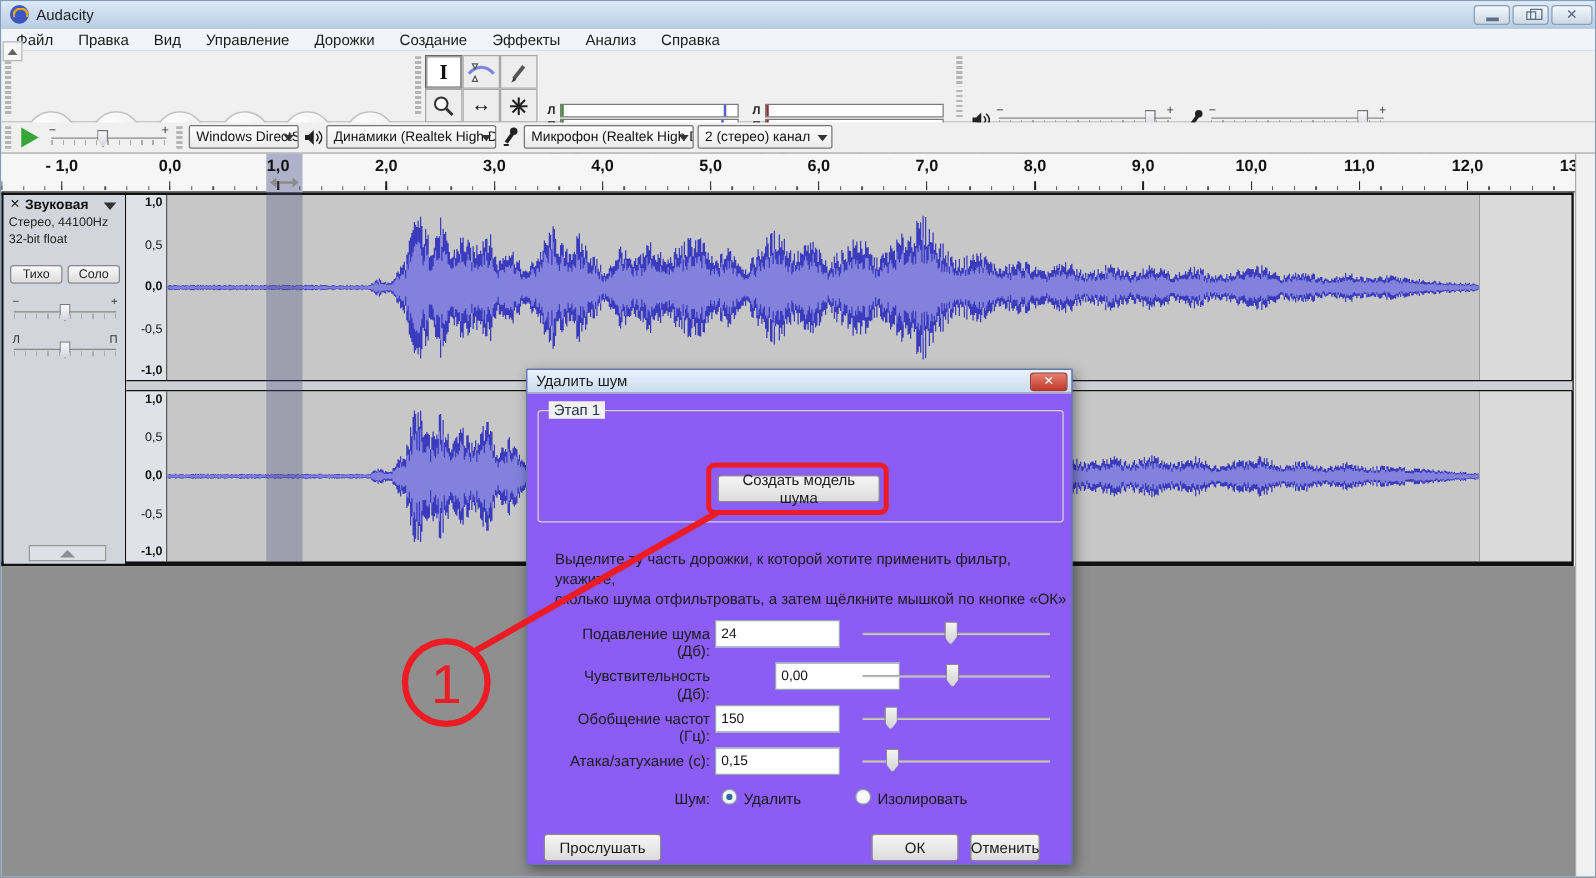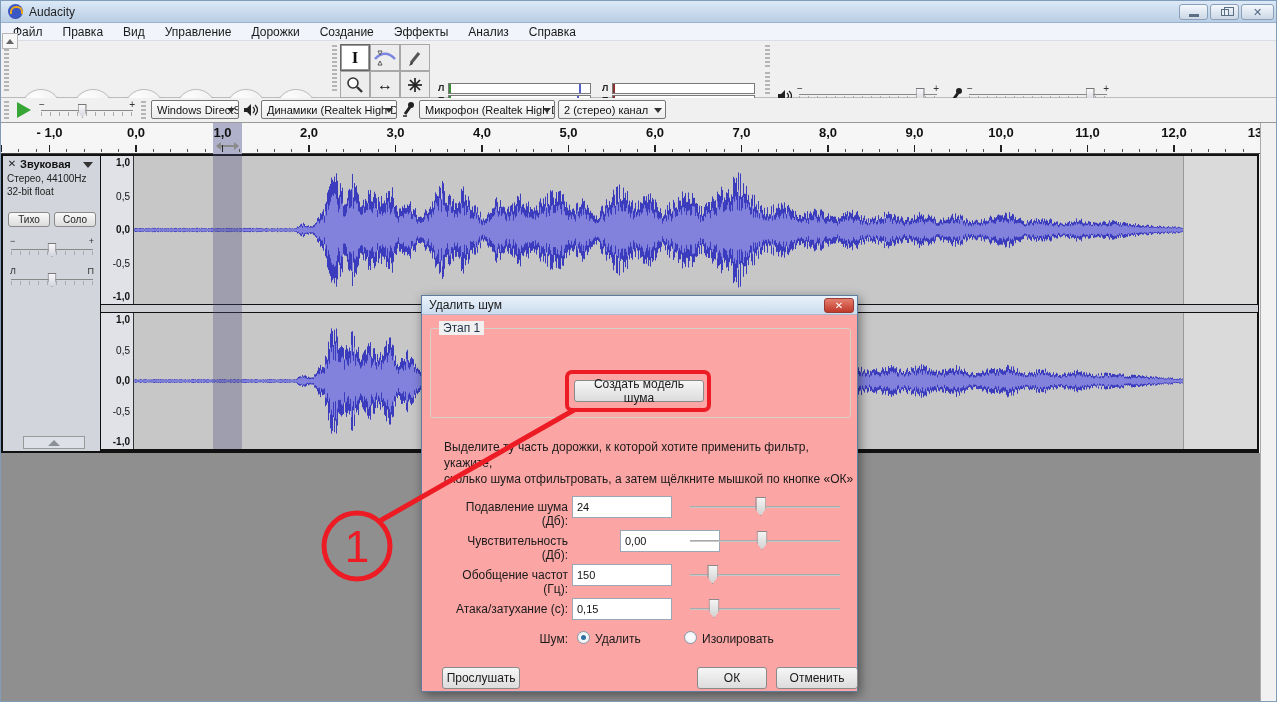--- a/index.html
+++ b/index.html
@@ -102,21 +102,21 @@
   svg.wave{position:absolute;left:133px;z-index:2;}
   #divider{position:absolute;left:100px;width:1157px;top:150px;height:9px;background:#cfd0d4;border-top:1px solid #111;border-bottom:1px solid #111;}
 
   
   #workspace{left:0;top:452px;width:1259px;height:250px;background:#8f8f8f;}
   #vscroll{left:1259px;top:122px;width:18px;height:580px;background:#f1f1f1;border-left:1px solid #aaa;}
   #vscroll-up{position:absolute;left:1px;top:32px;width:16px;height:16px;border:1px solid #b5b5b5;background:#f7f7f7;display:flex;align-items:center;justify-content:center;}
   #vscroll-up .tri-up{border-bottom-color:#666;border-left-width:4px;border-right-width:4px;border-bottom-width:5px;}
 
   
-  #dialog{left:420px;top:294px;width:437px;height:397px;background:#fca5a5;border:1px solid #5c7d9e;box-shadow:2px 3px 10px rgba(0,0,0,.45);z-index:40;}
+  #dialog{left:420px;top:294px;width:437px;height:397px;background:#8b5cf6;border:1px solid #5c7d9e;box-shadow:2px 3px 10px rgba(0,0,0,.45);z-index:40;}
   #dlg-title{position:absolute;left:0;top:0;right:0;height:19px;background:linear-gradient(#e9f2fb,#cbdcee);border-bottom:1px solid #aab9c9;display:flex;align-items:center;padding-left:7px;font-size:12px;color:#1a1a1a;}
   #dlg-close{position:absolute;right:3px;top:2px;width:30px;height:15px;border:1px solid #9a3a34;border-radius:3px;background:linear-gradient(#e57f6e,#c0392b);color:#fff;font-size:10px;font-weight:bold;display:flex;align-items:center;justify-content:center;}
   .groupbox{position:absolute;left:8px;width:421px;border:1px solid #d3d3c8;border-radius:3px;}
   .legend{position:absolute;left:8px;top:-8px;background:#f0f0f0;padding:0 4px;font-size:12px;color:#23344a;}
   .dlg-text{position:absolute;font-size:12px;line-height:16px;color:#1a1a1a;white-space:pre-line;}
   .win-btn{position:absolute;height:22px;border:1px solid #8a8a8a;border-radius:3px;background:linear-gradient(#f6f6f6,#dcdcdc);font-size:12px;color:#1a1a1a;display:flex;align-items:center;justify-content:center;}
   .dlg-label{position:absolute;width:128px;text-align:right;font-size:12px;color:#1a1a1a;}
   .dlg-input{position:absolute;width:100px;height:22px;border:1px solid #9aa8b5;background:#fff;font-size:11px;color:#111;padding:0 4px;}
   .dlg-slider{position:absolute;width:150px;height:22px;}
   .dlg-slider .line{position:absolute;left:0;right:0;top:10px;height:2px;background:linear-gradient(#9a9a9a,#d8d8d8);}
@@ -588,23 +588,23 @@
         <div class="line"></div>
         <div class="thumb" style="left: 16%;"></div>
       </div>
 
     <div class="dlg-label" style="left:18px;top:336px;">Шум:</div>
     <div class="radio checked" style="left:155px;top:335px;"></div>
     <div class="radio-label" style="left:173px;top:336px;">Удалить</div>
     <div class="radio" style="left:262px;top:335px;"></div>
     <div class="radio-label" style="left:280px;top:336px;">Изолировать</div>
 
-    <button class="win-btn" style="left:20px;top:371px;width:78px;">Прослушать</button>
+    <button class="win-btn" style="left:13px;top:371px;width:94px;">Прослушать</button>
     <button class="win-btn" style="left:275px;top:371px;width:70px;">ОК</button>
-    <button class="win-btn" style="left:354px;top:371px;width:82px;">Отменить</button>
+    <button class="win-btn" style="left:354px;top:371px;width:56px;">Отменить</button>
   </div>
 
   <div class="abs" id="highlight-rect"></div>
   <svg class="abs" id="annotation-svg">
     <line x1="573" y1="409" x2="377" y2="521" stroke="#ed1c24" stroke-width="5"></line>
     <circle cx="356" cy="545" r="33" fill="none" stroke="#ed1c24" stroke-width="5"></circle>
     <text x="356" y="561" text-anchor="middle" font-size="44" fill="#ed1c24">1</text>
   </svg>
 
 </div>

